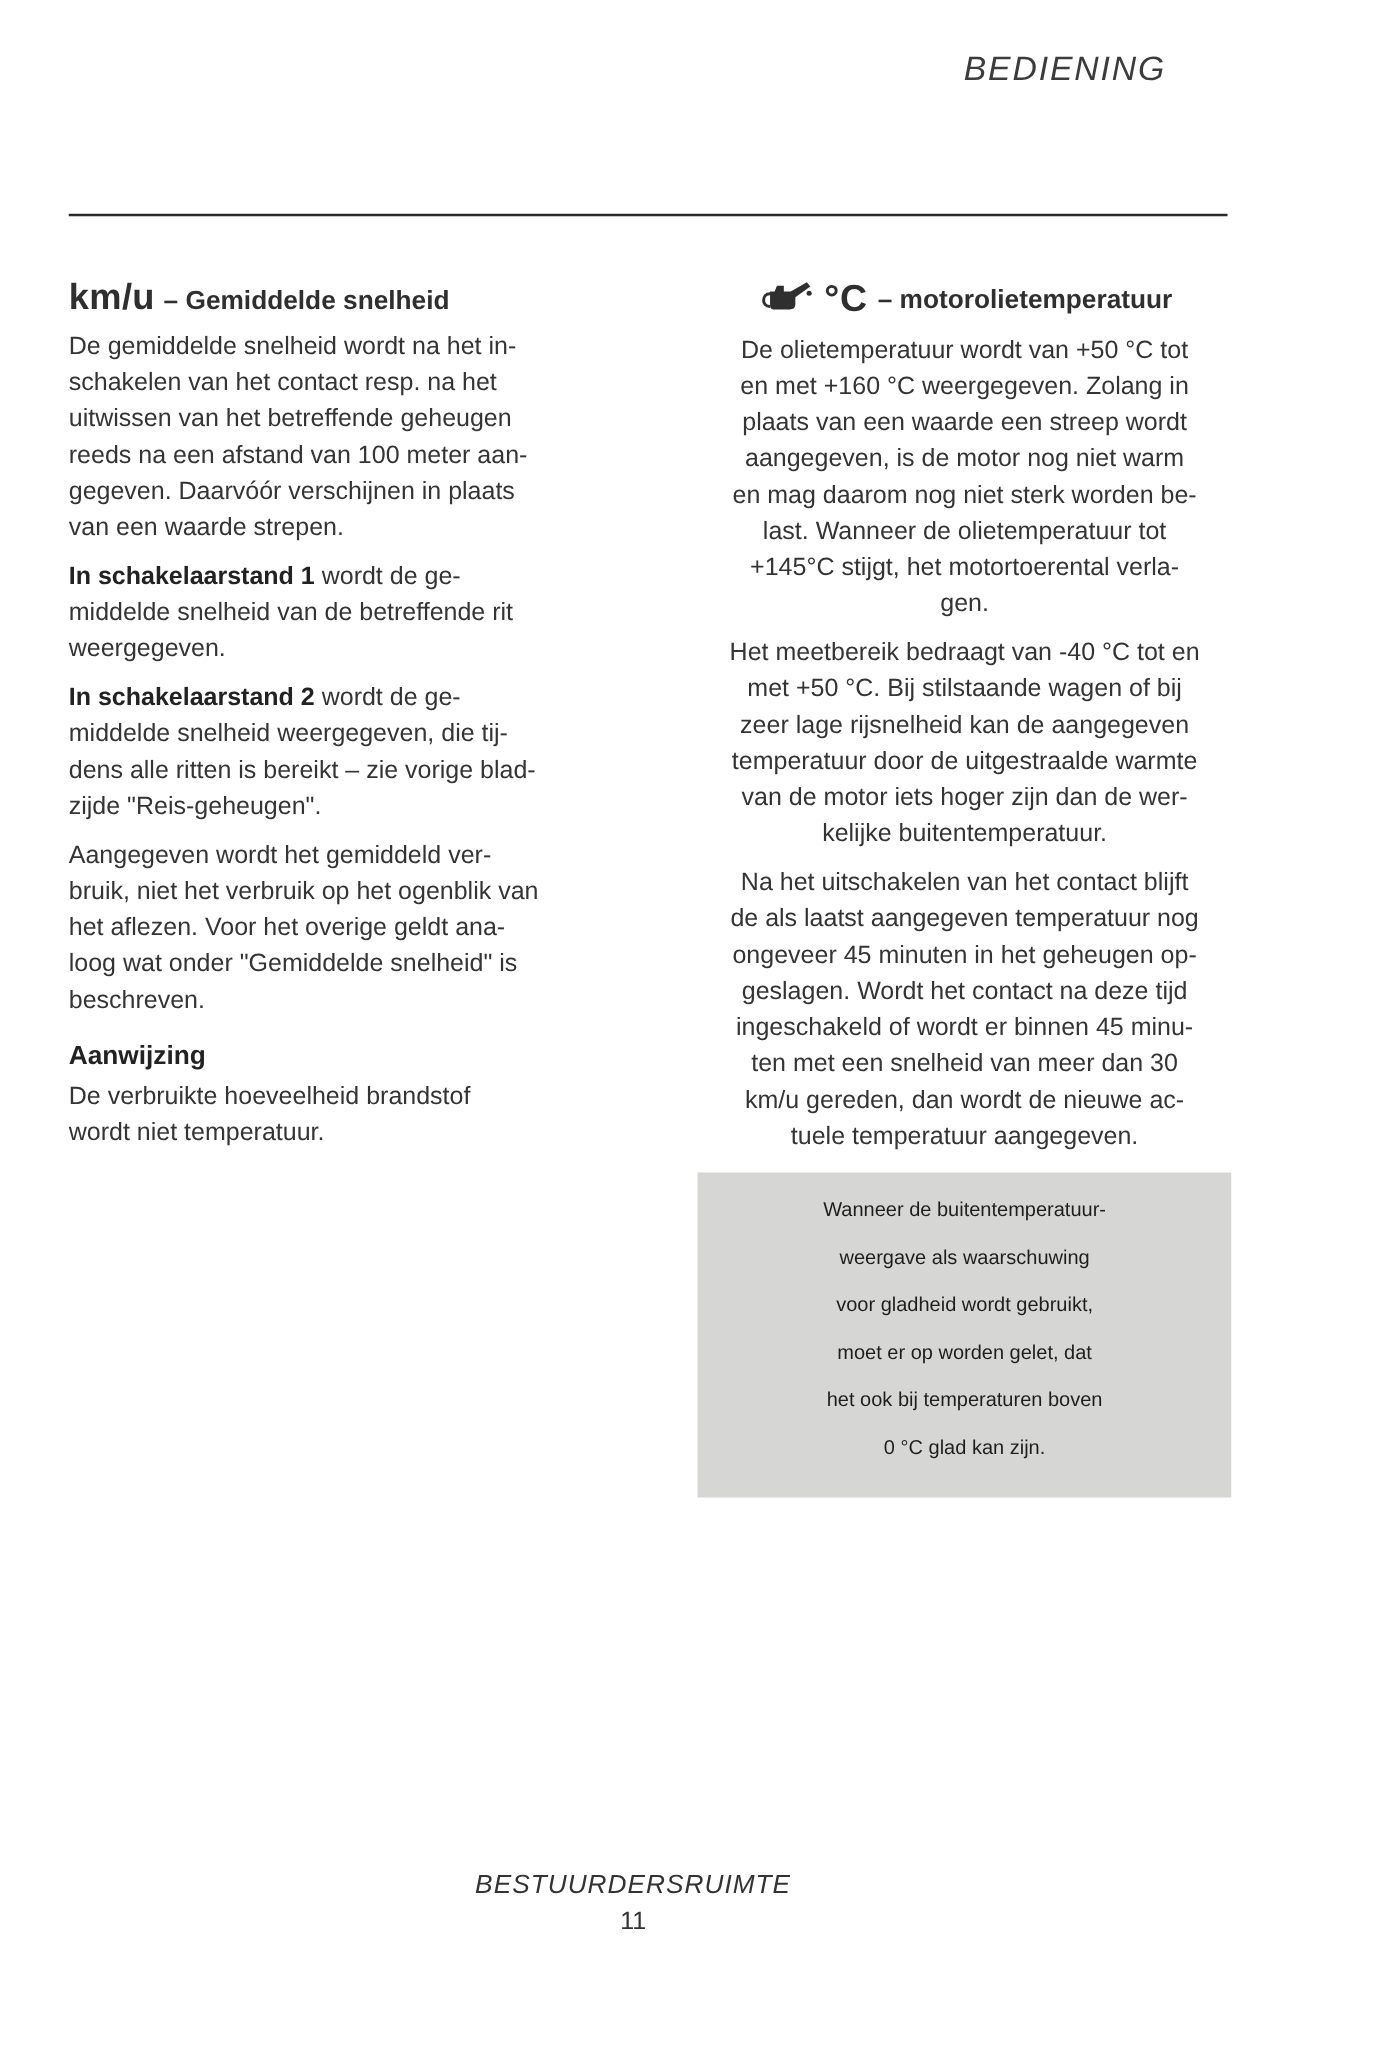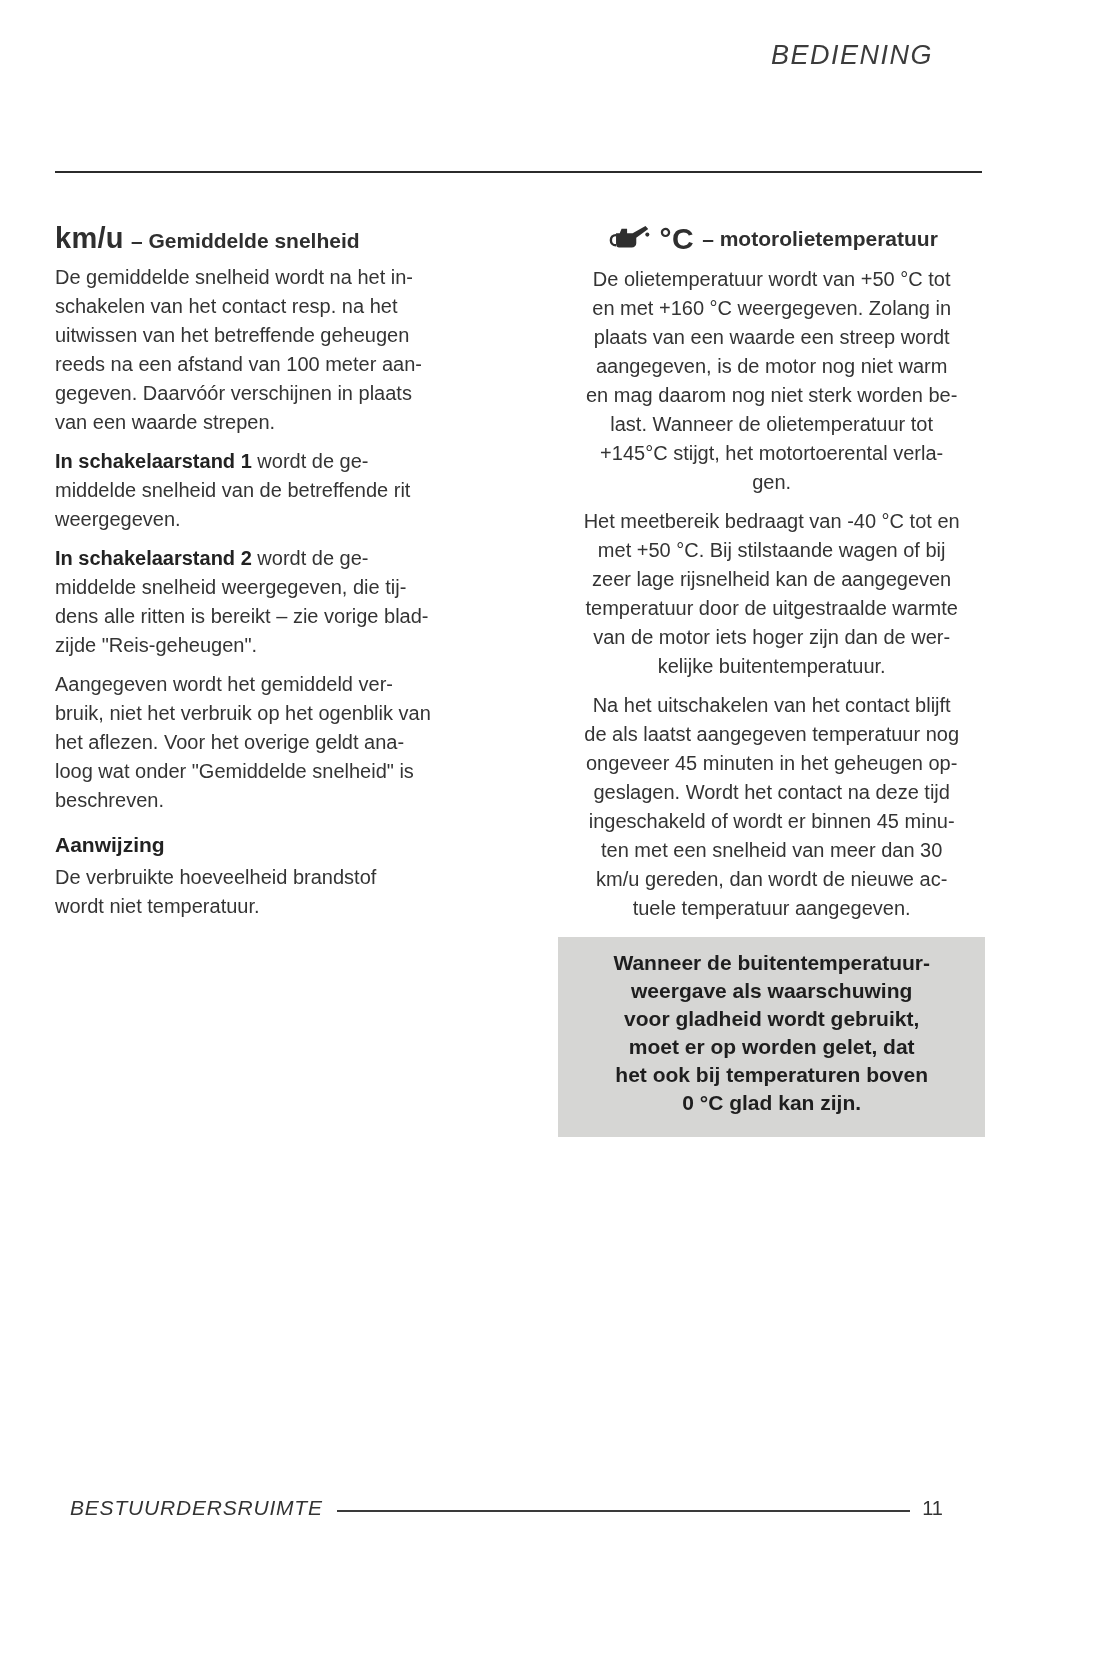--- a/index.html
+++ b/index.html
@@ -49,27 +49,27 @@
   .h-sym .sym { font-size:30px; font-weight:bold; vertical-align:middle; letter-spacing:0.5px; }
   .h-sym .rest { font-size:21px; font-weight:bold; margin-left:8px; vertical-align:middle; }
 
   .attention {
     background:#d6d6d4;
     margin-top:14px;
     padding:12px 16px 20px 16px;
   }
   .attention .att-title { font-size:21px; font-weight:bold; margin:0 0 5px 0; color:#1e1e1e; }
   .attention .att-text {
-    font-size:21px; font-weight:bold; line-height:28px;
+    font-size:16px; font-weight:normal; line-height:38px;
     white-space:pre-line; margin:0; color:#1e1e1e;
   }
 
   .footer {
     position:absolute; left:70px; right:160px; top:1496px;
-    display:flex; align-items:center;
+    display:flex; align-items:center;flex-direction:column;
   }
   .footer .label { font-style:italic; font-size:21px; letter-spacing:0.8px; color:#333; white-space:nowrap; }
   .footer .line { flex:1; height:2px; background:#3a3a3a; margin:6px 12px 0 14px; }
   .footer .num { font-size:20px; color:#333; }
 </style>
 </head>
 <body>
 
 <div class="page">
 

